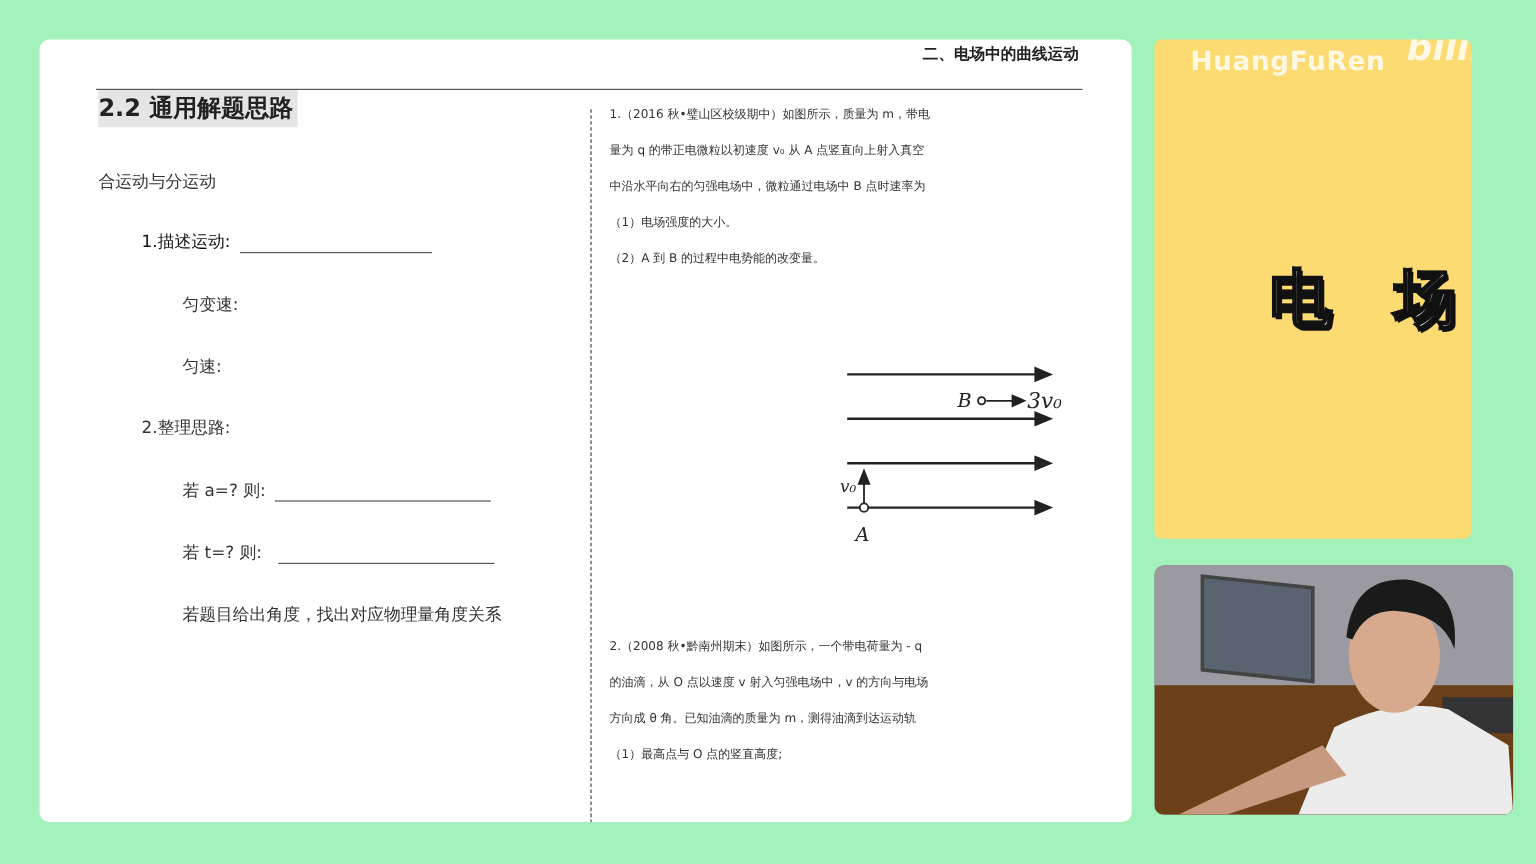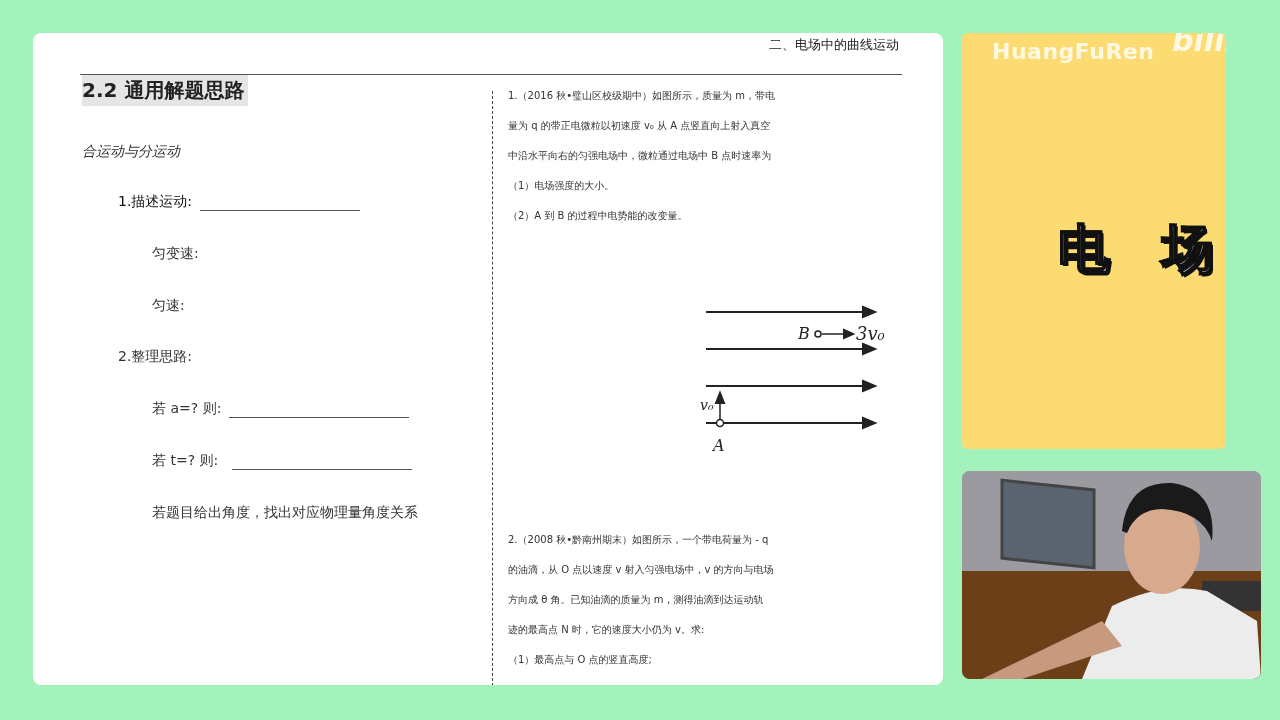--- a/index.html
+++ b/index.html
@@ -7,21 +7,21 @@
     width:1280px; height:720px; overflow:hidden;
     background:#a3f2bb;
     font-family: "DejaVu Sans", "Liberation Sans", sans-serif;
     position:relative;
   }
   .doc {
     position:absolute; left:33px; top:33px; width:910px; height:652px;
     background:#ffffff; border-radius:8px; overflow:hidden;
   }
   .doc-header {
-    position:absolute; right:44px; top:3px; font-size:13px; font-weight:normal; color:#222;
+    position:absolute; right:44px; top:3px; font-size:13px; font-weight:bold; color:#222;
   }
   .doc-rule {
     position:absolute; left:47px; top:41px; width:822px; height:1px; background:#555;
   }
   .col-divider {
     position:absolute; left:459px; top:58px; height:600px; width:0;
     border-left:1px dashed #444;
   }
   .section-title {
     position:absolute; left:49px; top:42px; padding:2px 4px 2px 0;
@@ -57,21 +57,21 @@
 </style>
 </head>
 <body>
 
 <div class="doc">
   <div class="doc-header">二、电场中的曲线运动</div>
   <div class="doc-rule"></div>
   <div class="section-title">2.2  通用解题思路</div>
   <div class="col-divider"></div>
 
-  <div class="t" style="left:49px;top:110px;font-style:italic;">合运动与分运动</div>
+  <div class="t" style="left:49px;top:110px;">合运动与分运动</div>
   <div class="t bold" style="left:85px;top:160px;">
     <span>1.描述运动:</span><span class="blank" style="width:160px;"></span>
   </div>
   <div class="t" style="left:119px;top:212px;">匀变速:</div>
   <div class="t" style="left:119px;top:264px;">匀速:</div>
   <div class="t" style="left:85px;top:315px;">2.整理思路:</div>
   <div class="t" style="left:119px;top:367px;">
     <span>若 a=? 则:</span><span class="blank" style="width:180px;"></span>
   </div>
   <div class="t" style="left:119px;top:419px;">
@@ -110,21 +110,20 @@
       <text x="158" y="37" font-family="DejaVu Serif, serif" font-style="italic" font-size="18" fill="#222">3v₀</text>
       <text x="2" y="107" font-family="DejaVu Serif, serif" font-style="italic" font-size="14" fill="#222">v₀</text>
       <text x="15" y="148" font-family="DejaVu Serif, serif" font-style="italic" font-size="16" fill="#222">A</text>
     </svg>
   </div>
 
   <div class="para" style="left:475px;top:492px;">
     <div>2.（2008 秋•黔南州期末）如图所示，一个带电荷量为 - q</div>
     <div>的油滴，从 O 点以速度 v 射入匀强电场中，v 的方向与电场</div>
     <div>方向成 θ 角。已知油滴的质量为 m，测得油滴到达运动轨</div>
-    <div>迹的最高点 N 时，它的速度大小仍为 v。求:</div>
     <div>（1）最高点与 O 点的竖直高度;</div>
   </div>
 </div>
 
 <div class="side-card">
   <div class="watermark">HuangFuRen</div>
   <div class="watermark-logo">bilibili</div>
   <div class="big-title">电场</div>
 </div>
 

